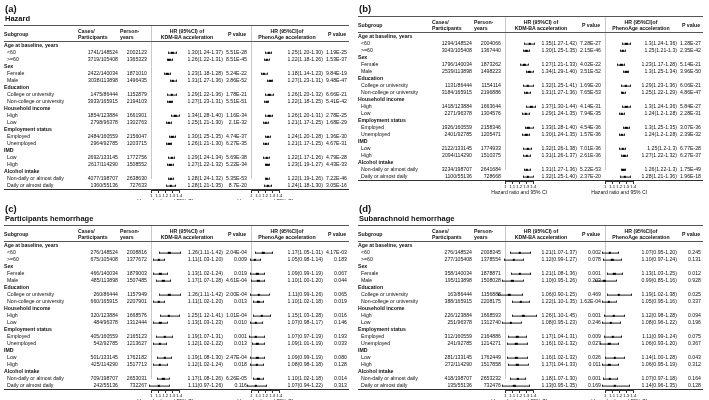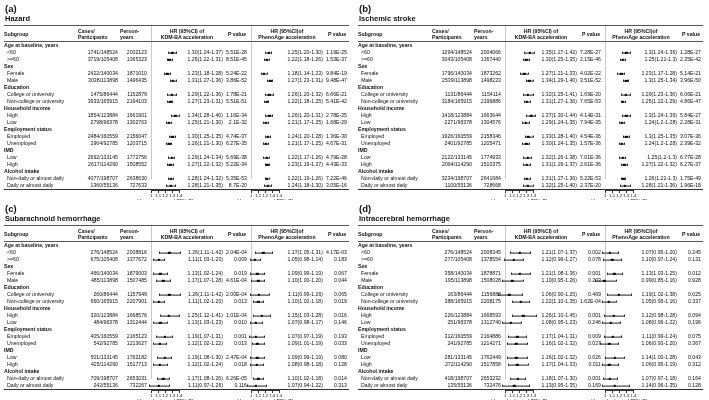--- a/index.html
+++ b/index.html
@@ -356,21 +356,20 @@
           <div class="ticklabel" style="left: 275.353px;">1.4</div>
           <div class="axcap" style="left: 261.235px;">Hazard ratio and 95% CI</div>
         </div>
         <span class="vline" style="left: 147.118px; height: 154px;"></span>
         <span class="vline" style="left: 247.118px; height: 154px;"></span>
       </div>
     </div>
   <div class="panel">
       <div class="panel-title">
         <div class="ltr">(b)</div> 
-        <div class="">Ischemic stroke</div>
       </div>
       <div class="tblwrap">
         <div class="grid hdr">
           <div class="hc">Subgroup</div>
           <div class="hc">Cases/
 Participants</div>
           <div class="hc">Person-
 years</div>
           <div class="hc center sp2">HR (95%CI) of
 KDM-BA acceleration</div>
@@ -666,21 +665,21 @@
           <div class="ticklabel" style="left: 275.353px;">1.4</div>
           <div class="axcap" style="left: 261.235px;">Hazard ratio and 95% CI</div>
         </div>
         <span class="vline" style="left: 147.118px; height: 154px;"></span>
         <span class="vline" style="left: 247.118px; height: 154px;"></span>
       </div>
     </div>
   <div class="panel">
       <div class="panel-title">
         <div class="ltr">(c)</div> 
-        <div class="">Subarachnoid hemorrhage</div>
+        <div class="">Participants hemorrhage</div>
       </div>
       <div class="tblwrap">
         <div class="grid hdr">
           <div class="hc">Subgroup</div>
           <div class="hc">Cases/
 Participants</div>
           <div class="hc">Person-
 years</div>
           <div class="hc center sp2">HR (95%CI) of
 KDM-BA acceleration</div>
@@ -976,21 +975,21 @@
           <div class="ticklabel" style="left: 275.353px;">1.4</div>
           <div class="axcap" style="left: 261.235px;">Hazard ratio and 95% CI</div>
         </div>
         <span class="vline" style="left: 147.118px; height: 154px;"></span>
         <span class="vline" style="left: 247.118px; height: 154px;"></span>
       </div>
     </div>
   <div class="panel">
       <div class="panel-title">
         <div class="ltr">(d)</div> 
-        <div class="">Intracerebral hemorrhage</div>
+        <div class="">Subarachnoid hemorrhage</div>
       </div>
       <div class="tblwrap">
         <div class="grid hdr">
           <div class="hc">Subgroup</div>
           <div class="hc">Cases/
 Participants</div>
           <div class="hc">Person-
 years</div>
           <div class="hc center sp2">HR (95%CI) of
 KDM-BA acceleration</div>

